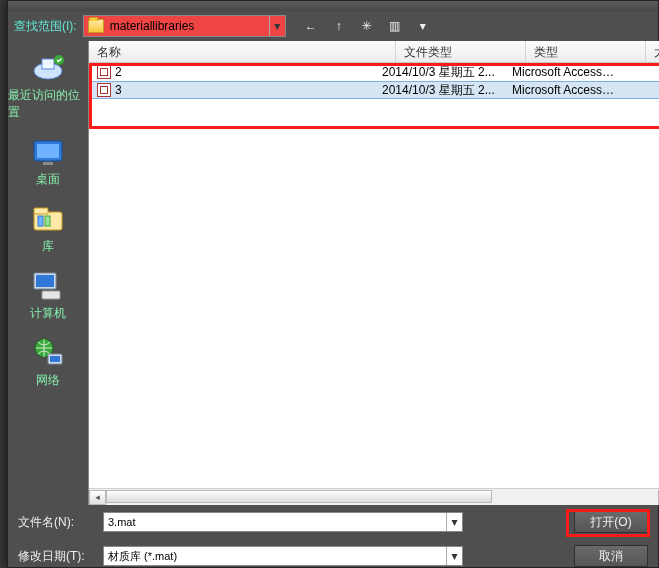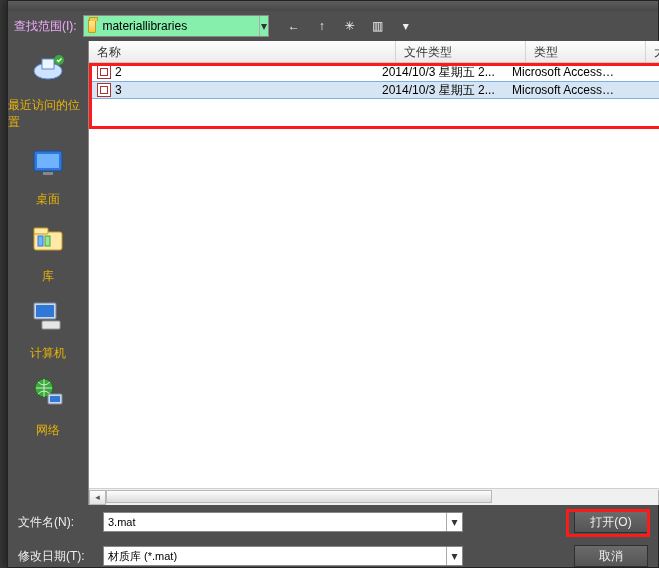--- a/index.html
+++ b/index.html
@@ -1,30 +1,30 @@
 <!DOCTYPE html>
 <html><head>
 <meta charset="utf-8">
 <style>
   * { margin: 0; padding: 0; box-sizing: border-box; font-family: "Microsoft YaHei", "SimSun", Tahoma, sans-serif; font-size: 12px; }
   body { background: #3a3a3a; width: 659px; height: 568px; overflow: hidden; position: relative; }
   .window { position: absolute; left: 7px; top: 0; right: 0; bottom: 0; background: #525252; border: 1px solid #222; box-shadow: -4px 0 8px rgba(0,0,0,.4); }
   .titlebar { height: 10px; background: linear-gradient(#5d5d5d,#474747); }
   .lookin-row { display: flex; align-items: center; height: 30px; padding: 0 6px; gap: 6px; background: #4f4f4f; }
-  .lookin-label { color: #f0abfc; white-space: nowrap; }
-  .path-combo { display:flex; align-items:center; background:#86efac; border:1px solid #888; height:22px; width:186px; }
+  .lookin-label { color: #5eead4; white-space: nowrap; }
+  .path-combo { display:flex; align-items:center; background:#ef4444; border:1px solid #888; height:22px; width:203px; }
   .path-combo .folder-ico { width:16px; height:14px; margin:0 4px; background:linear-gradient(#ffe9a8,#f6c83b); border:1px solid #c79a1e; border-radius:1px; position:relative; }
   .path-combo .folder-ico::before { content:""; position:absolute; top:-3px; left:0; width:7px; height:3px; background:#f6c83b; border:1px solid #c79a1e; border-bottom:none; border-radius:1px 1px 0 0; }
   .path-combo input { flex:1; border:none; outline:none; font-size:12px; background:transparent; padding:0 2px; }
   .path-combo .dd { width:16px; height:20px; border-left:1px solid #aaa; display:flex; align-items:center; justify-content:center; color:#333; }
   .toolbar-icons { display:flex; gap:10px; margin-left:10px; color:#eee; }
   .toolbar-icons span { display:inline-flex; width:18px; height:18px; align-items:center; justify-content:center; cursor:pointer; }
   .body-row { display:flex; height: calc(100% - 10px - 30px - 62px); }
   .places { width:88px; background:#4f4f4f; display:flex; flex-direction:column; align-items:center; padding-top:6px; gap:6px; }
-  .place { width:80px; display:flex; flex-direction:column; align-items:center; gap:12px; color:#eab308; cursor:pointer; padding:4px 0; }
+  .place { width:80px; display:flex; flex-direction:column; align-items:center; gap:2px; color:#86efac; cursor:pointer; padding:4px 0; }
   .place .pic { width:40px; height:34px; display:flex; align-items:center; justify-content:center; }
   .place .pic svg { width:40px; height:34px; }
   .listing { flex:1; background:#fff; position:relative; display:flex; flex-direction:column; border-left:1px solid #888; }
   .cols { display:flex; background:linear-gradient(#fdfdfd,#ececec); border-bottom:1px solid #c9c9c9; height:22px; }
   .col { border-right:1px solid #d4d4d4; padding:3px 8px; color:#333; white-space:nowrap; overflow:hidden; }
   .col.name { width:307px; }
   .col.date { width:130px; }
   .col.type { width:120px; }
   .col.size { flex:1; }
   .files { flex:1; overflow:hidden; position:relative; }

